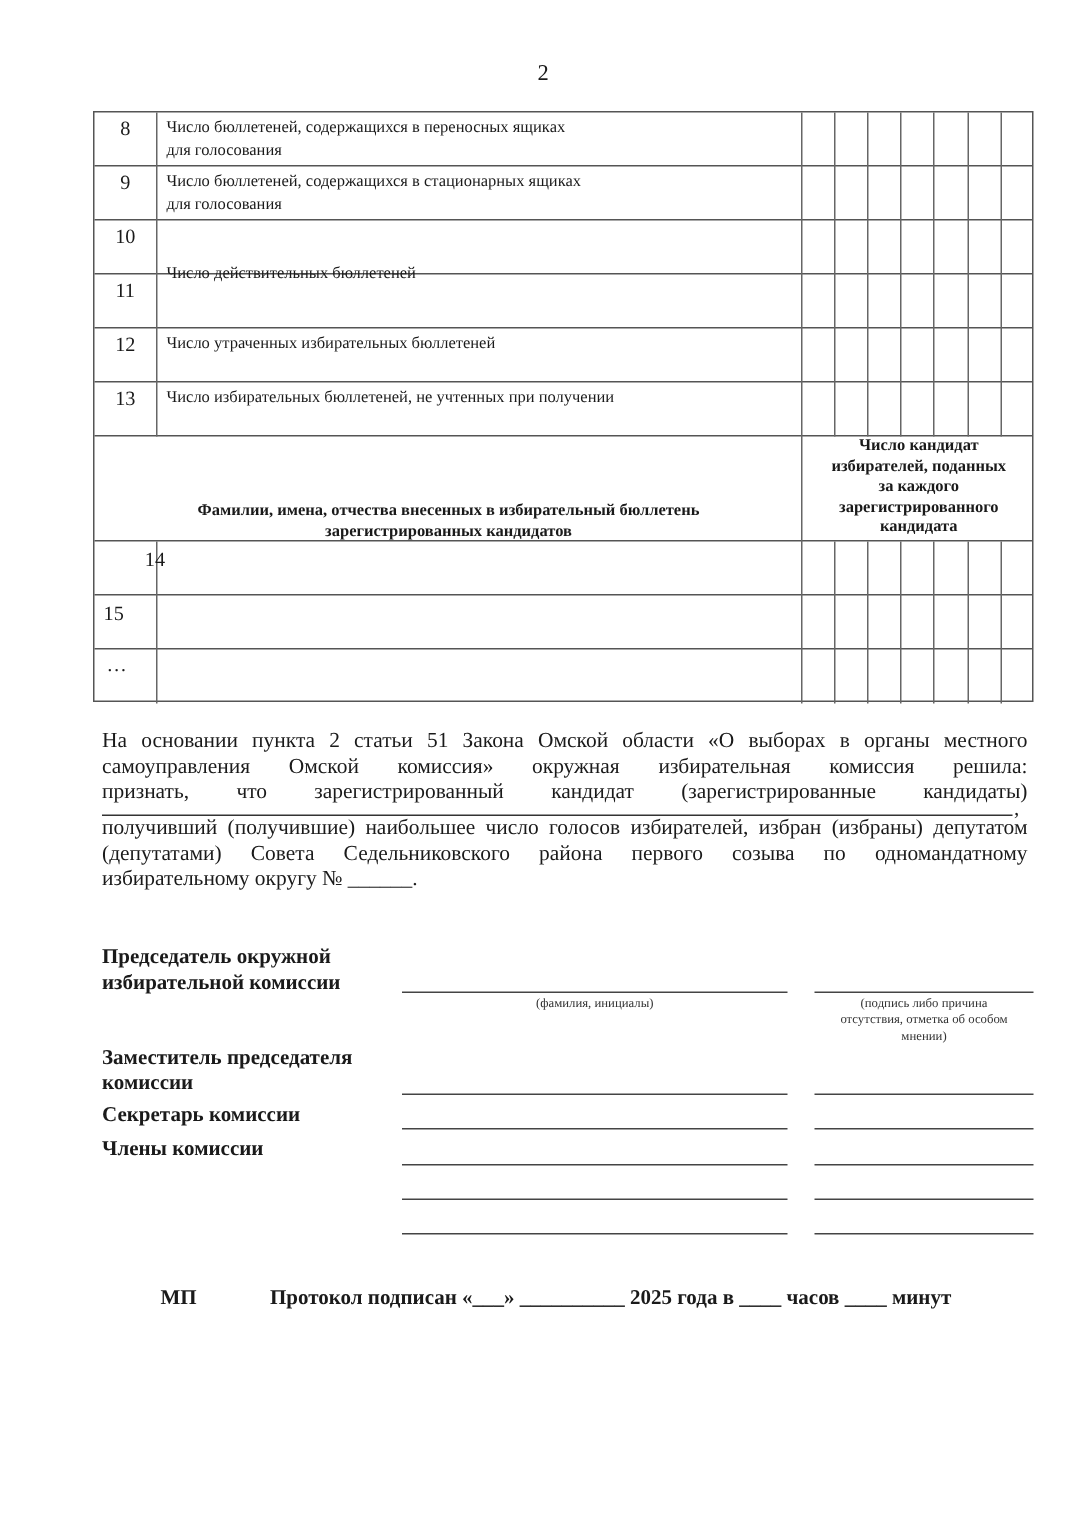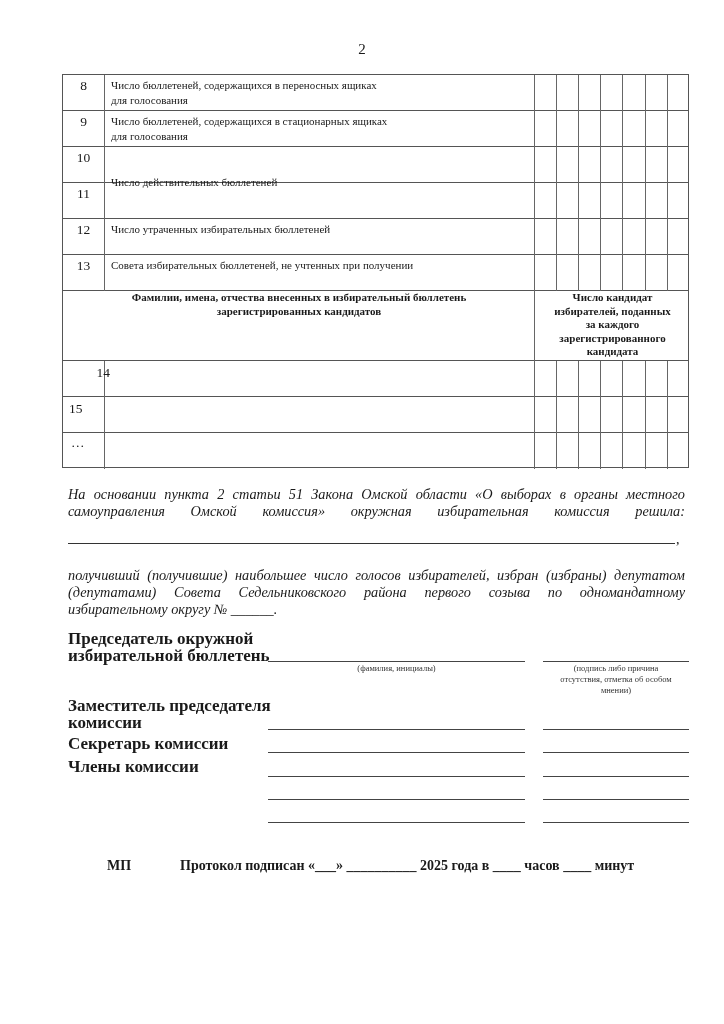--- a/index.html
+++ b/index.html
@@ -5,32 +5,32 @@
   * { box-sizing: border-box; margin: 0; padding: 0; }
   html, body { width: 724px; height: 1024px; background: #ffffff; }
   body { position: relative; font-family: "Liberation Serif", "DejaVu Serif", serif; color: #1a1a1a; overflow: hidden; }
   .page-num { position: absolute; top: 41px; left: 0; width: 724px; text-align: center; font-size: 15px; }
 
   .grid { position: absolute; left: 62px; top: 74px; width: 627px; height: 394px; border: 1px solid #555; }
   .hline { position: absolute; left: 0; width: 100%; height: 0; border-top: 1px solid #555; }
   .vline { position: absolute; top: 0; width: 0; border-left: 1px solid #666; }
   .cell-num { position: absolute; width: 41px; text-align: center; font-size: 13.5px; }
   .cell-text { position: absolute; left: 48px; font-size: 11px; line-height: 15px; }
-  .hdr-left { position: absolute; left: 0; top: 216px; width: 472px; height: 70px; display: flex; align-items: flex-start; justify-content: center; text-align: center; font-weight: bold; font-size: 11px; line-height: 13.5px; }
+  .hdr-left { position: absolute; left: 0; top: 216px; width: 472px; height: 70px; display: flex; align-items: flex-end; justify-content: center; text-align: center; font-weight: bold; font-size: 11px; line-height: 13.5px; }
   .hdr-right { position: absolute; left: 472px; top: 216px; width: 155px; height: 70px; text-align: center; font-weight: bold; font-size: 11px; line-height: 13.6px; padding-top: 0px; }
 
   .para { position: absolute; left: 68px; width: 617px; font-size: 14.3px; line-height: 17.2px; text-align: justify; text-align-last: justify; }
-  .para-line { display: block; height: 17.2px; white-space: nowrap; font-style: italic; }
+  .para-line { display: block; height: 17.2px; white-space: nowrap; }
   .justify { text-align: justify; text-align-last: justify; white-space: normal; }
   .left { text-align-last: left; }
 
   .blank-line { position: absolute; left: 68px; top: 543px; width: 607px; border-top: 1px solid #333; }
   .blank-comma { position: absolute; left: 676px; top: 532px; font-size: 14px; }
 
-  .sig-label { position: absolute; left: 68px; font-weight: bold; font-size: 17px; line-height: 17px; }
+  .sig-label { position: absolute; left: 68px; font-weight: bold; font-size: 14px; line-height: 17px; }
   .sig-line { position: absolute; border-top: 1px solid #444; height: 0; }
   .sig-line.l { left: 268px; width: 257px; }
   .sig-line.r { left: 543px; width: 146px; }
   .sig-caption { position: absolute; text-align: center; font-size: 8.5px; line-height: 11px; color: #333; }
 
   .footer { position: absolute; top: 858px; font-weight: bold; font-size: 14px; white-space: nowrap; }
 </style>
 </head>
 <body>
 
@@ -81,21 +81,21 @@
 
   <div class="cell-num" style="top:75px">10</div>
 
   <div class="cell-num" style="top:111px">11</div>
   <div class="cell-text" style="top:100px">Число действительных бюллетеней</div>
 
   <div class="cell-num" style="top:147px">12</div>
   <div class="cell-text" style="top:147px">Число утраченных избирательных бюллетеней</div>
 
   <div class="cell-num" style="top:183px">13</div>
-  <div class="cell-text" style="top:183px">Совета избирательных бюллетеней, не учтенных при получении</div>
+  <div class="cell-text" style="top:183px">Число избирательных бюллетеней, не учтенных при получении</div>
 
   <div class="hdr-left">
     <div>
       <div>Фамилии, имена, отчества внесенных в избирательный бюллетень</div>
       <div>зарегистрированных  кандидатов</div>
     </div>
   </div>
   <div class="hdr-right">
     <div>Число кандидат</div>
     <div>избирателей, поданных</div>
@@ -105,32 +105,33 @@
   </div>
 
   <div class="cell-num" style="top:290px; text-align:right; left:6px">14</div>
   <div class="cell-num" style="top:326px; text-align:left; left:6px">15</div>
   <div class="cell-num" style="top:360px; text-align:left; left:8px">…</div>
 </div>
 
 <div class="para" style="top:486px">
   <span class="para-line justify">На основании пункта 2 статьи 51 Закона Омской области «О выборах в органы местного</span>
   <span class="para-line justify">самоуправления Омской комиссия» окружная избирательная комиссия решила:</span>
+  <span class="para-line justify">признать, что зарегистрированный кандидат (зарегистрированные кандидаты)</span>
 </div>
 <div class="blank-line"></div>
 <div class="blank-comma">,</div>
-<div class="para" style="top:567px">
+<div class="para" style="top:544px">
   <span class="para-line justify">получивший (получившие) наибольшее число голосов избирателей, избран (избраны) депутатом</span>
   <span class="para-line justify">(депутатами) Совета Седельниковского района первого созыва по одномандатному</span>
   <span class="para-line left">избирательному округу № ______.</span>
 </div>
 
 <div class="sig-label" style="top:630px">
   <div>Председатель окружной</div>
-  <div>избирательной бюллетень</div>
+  <div>избирательной комиссии</div>
 </div>
 <div class="sig-line l" style="top:661px"></div>
 <div class="sig-line r" style="top:661px"></div>
 <div class="sig-caption" style="left:268px; width:257px; top:663px">(фамилия, инициалы)</div>
 <div class="sig-caption" style="left:543px; width:146px; top:663px">
   <div>(подпись либо причина</div>
   <div>отсутствия, отметка об особом</div>
   <div>мнении)</div>
 </div>
 

